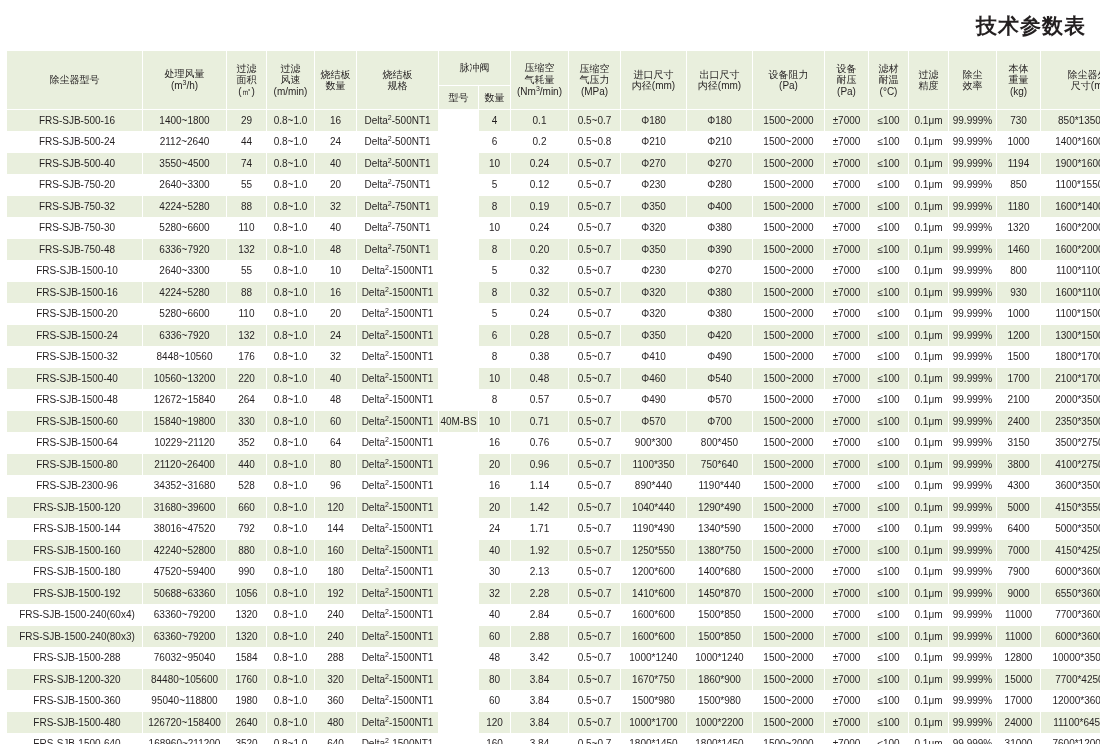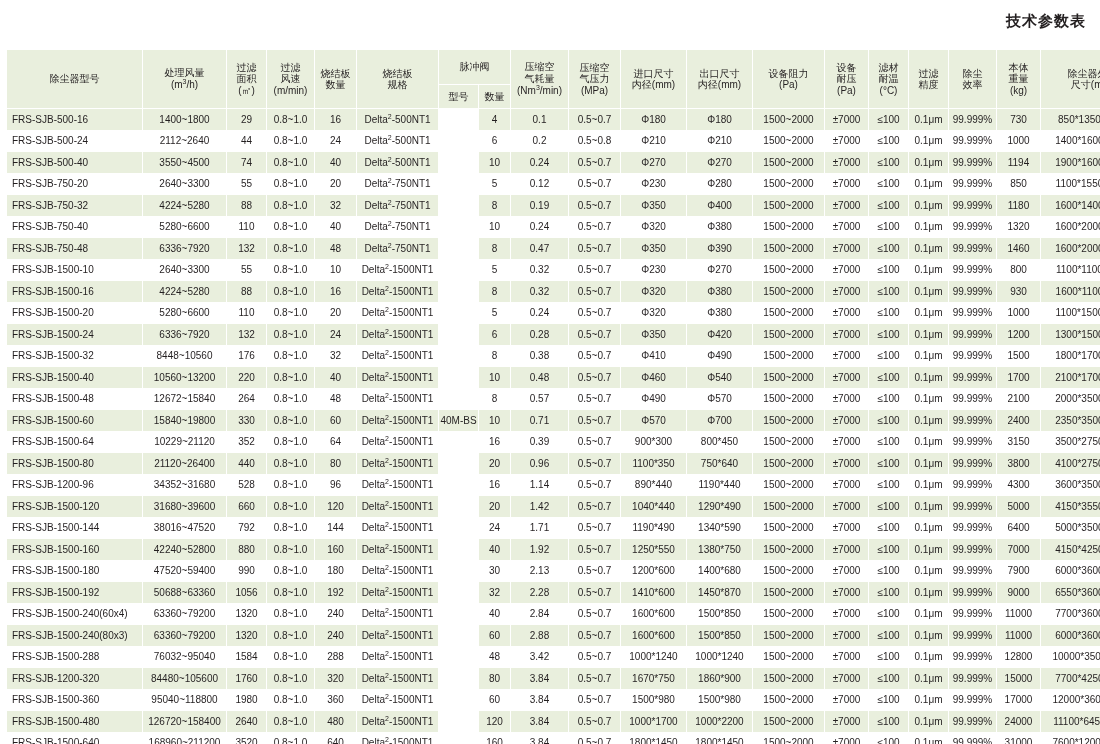--- a/index.html
+++ b/index.html
@@ -16,25 +16,25 @@
   }
   .page {
     position: relative;
     width: 1100px;
     height: 744px;
     box-sizing: border-box;
     padding: 0 6px;
   }
   .title {
     text-align: right;
-    font-size: 15px;
+    font-size: 21px;
     font-weight: bold;
     letter-spacing: 1px;
     color: #231f20;
-    padding: 12px 8px 18px 0;
+    padding: 12px 8px 10px 0;
   }
   table.spec {
     width: 1088px;
     border-collapse: collapse;
     table-layout: fixed;
     font-size: 10px;
   }
   table.spec th, table.spec td {
     border: 1px solid #ffffff;
     text-align: center;
@@ -53,21 +53,21 @@
   }
   thead th.hdr-main { height: 58px; }
   thead th.sub { height: 23px; }
   tbody td {
     height: 20.5px;
     font-size: 10px;
   }
   tbody tr.alt td { background: #e9efdd; }
   tbody tr.plain td { background: #ffffff; }
   tbody td.model {
-    text-align: left;
+    text-align: center;
     padding-left: 5px;
   }
   tbody td.empty { background: #ffffff !important; }
   sup { font-size: 7px; vertical-align: super; }
 </style>
 </head>
 <body>
 
 <div class="page">
 
@@ -221,21 +221,21 @@
           <td>Φ400</td>
           <td>1500~2000</td>
           <td>±7000</td>
           <td>≤100</td>
           <td>0.1μm</td>
           <td>99.999%</td>
           <td>1180</td>
           <td>1600*1400*1650</td>
         </tr>
         <tr class="plain">
-          <td class="model">FRS-SJB-750-40</td>
+          <td class="model">FRS-SJB-750-30</td>
           <td>5280~6600</td>
           <td>110</td>
           <td>0.8~1.0</td>
           <td>40</td>
           <td>Delta<sup>2</sup>-750NT1</td>
           <td class="empty"></td>
           <td>10</td>
           <td>0.24</td>
           <td>0.5~0.7</td>
           <td>Φ320</td>
@@ -250,21 +250,21 @@
         </tr>
         <tr class="alt">
           <td class="model">FRS-SJB-750-48</td>
           <td>6336~7920</td>
           <td>132</td>
           <td>0.8~1.0</td>
           <td>48</td>
           <td>Delta<sup>2</sup>-750NT1</td>
           <td class="empty"></td>
           <td>8</td>
-          <td>0.47</td>
+          <td>0.20</td>
           <td>0.5~0.7</td>
           <td>Φ350</td>
           <td>Φ390</td>
           <td>1500~2000</td>
           <td>±7000</td>
           <td>≤100</td>
           <td>0.1μm</td>
           <td>99.999%</td>
           <td>1460</td>
           <td>1600*2000*1600</td>
@@ -439,21 +439,21 @@
         </tr>
         <tr class="plain">
           <td class="model">FRS-SJB-1500-64</td>
           <td>10229~21120</td>
           <td>352</td>
           <td>0.8~1.0</td>
           <td>64</td>
           <td>Delta<sup>2</sup>-1500NT1</td>
           <td class="empty"></td>
           <td>16</td>
-          <td>0.39</td>
+          <td>0.76</td>
           <td>0.5~0.7</td>
           <td>900*300</td>
           <td>800*450</td>
           <td>1500~2000</td>
           <td>±7000</td>
           <td>≤100</td>
           <td>0.1μm</td>
           <td>99.999%</td>
           <td>3150</td>
           <td>3500*2750*6700</td>
@@ -473,21 +473,21 @@
           <td>750*640</td>
           <td>1500~2000</td>
           <td>±7000</td>
           <td>≤100</td>
           <td>0.1μm</td>
           <td>99.999%</td>
           <td>3800</td>
           <td>4100*2750*7000</td>
         </tr>
         <tr class="plain">
-          <td class="model">FRS-SJB-1200-96</td>
+          <td class="model">FRS-SJB-2300-96</td>
           <td>34352~31680</td>
           <td>528</td>
           <td>0.8~1.0</td>
           <td>96</td>
           <td>Delta<sup>2</sup>-1500NT1</td>
           <td class="empty"></td>
           <td>16</td>
           <td>1.14</td>
           <td>0.5~0.7</td>
           <td>890*440</td>

